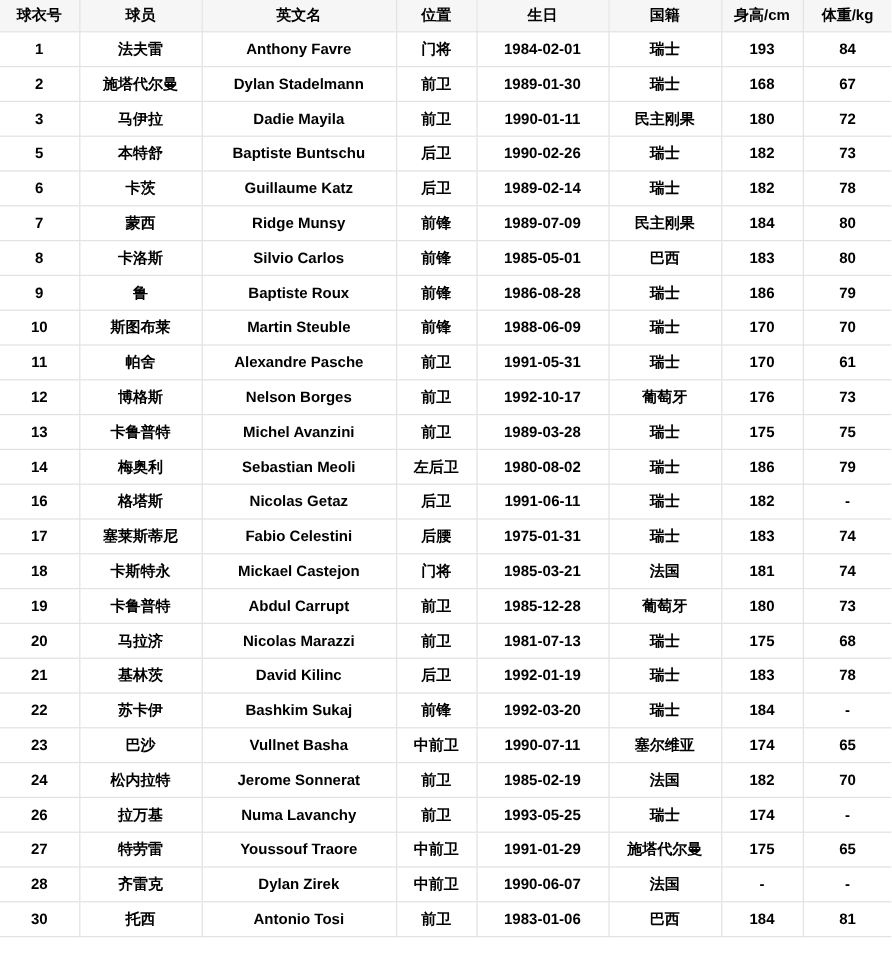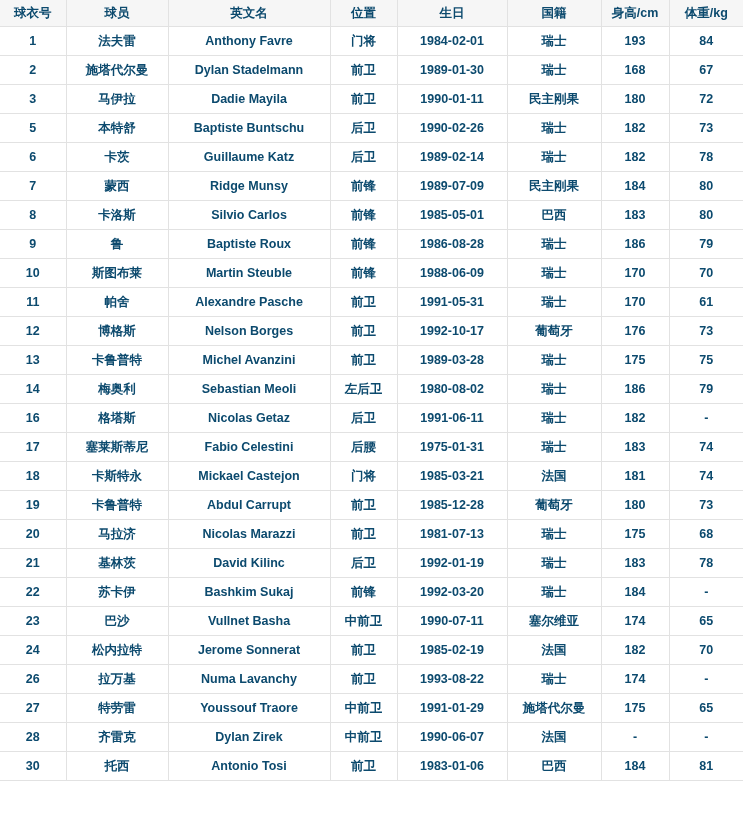--- a/index.html
+++ b/index.html
@@ -12,21 +12,21 @@
     height: 817px;
     font-family: "Liberation Sans", "DejaVu Sans", sans-serif;
     color: #000000;
   }
   table.player-table {
     width: 743px;
     border-collapse: collapse;
     table-layout: fixed;
     font-size: 12.5px;
     font-weight: bold;
-    color: #0c4a6e;
+    color: #000000;
   }
   table.player-table th,
   table.player-table td {
     border-right: 1px solid #e2e2e2;
     border-bottom: 1px solid #e2e2e2;
     text-align: center;
     vertical-align: middle;
     padding: 0 2px;
     overflow: hidden;
     white-space: nowrap;
@@ -298,21 +298,21 @@
         <td>1985-02-19</td>
         <td>法国</td>
         <td>182</td>
         <td>70</td>
       </tr>
       <tr>
         <td>26</td>
         <td>拉万基</td>
         <td>Numa Lavanchy</td>
         <td>前卫</td>
-        <td>1993-08-22</td>
+        <td>1993-05-25</td>
         <td>瑞士</td>
         <td>174</td>
         <td>-</td>
       </tr>
       <tr>
         <td>27</td>
         <td>特劳雷</td>
         <td>Youssouf Traore</td>
         <td>中前卫</td>
         <td>1991-01-29</td>

